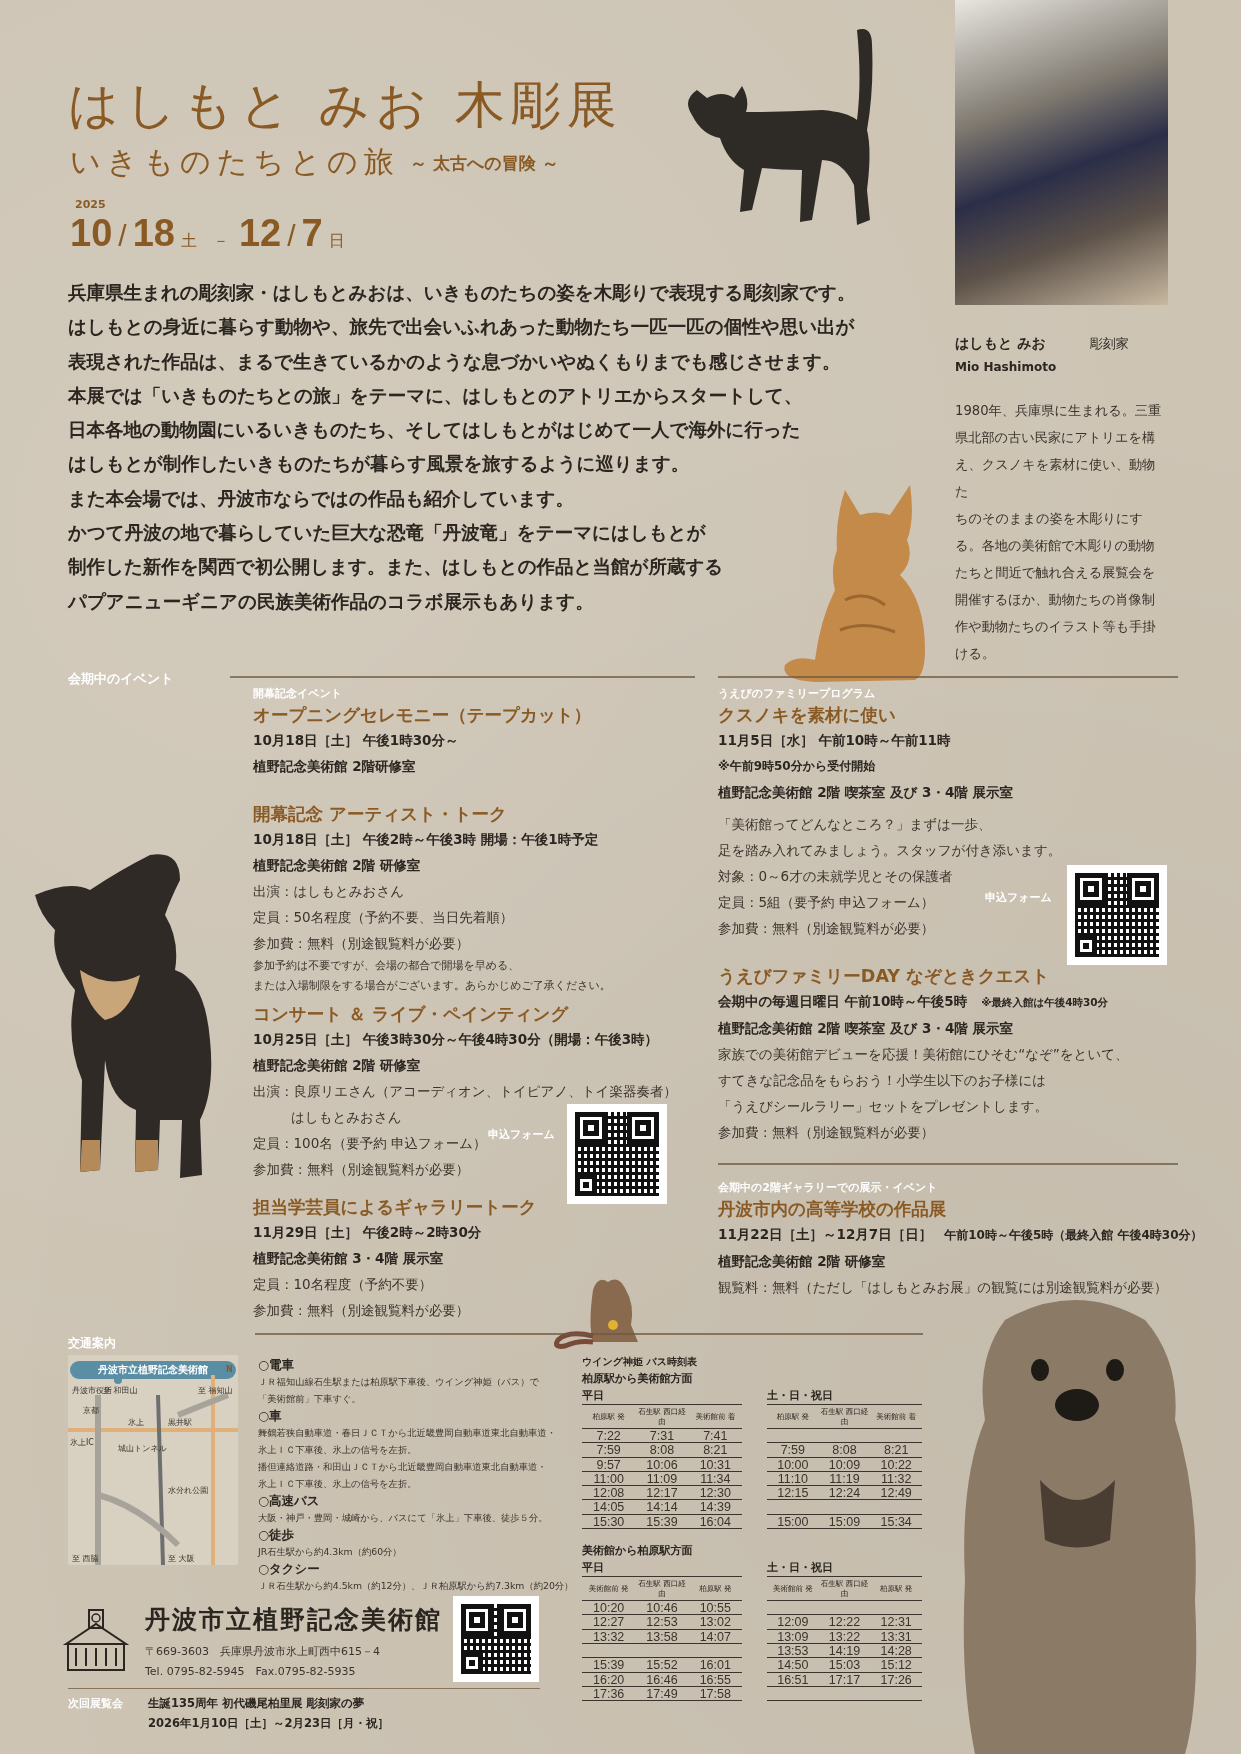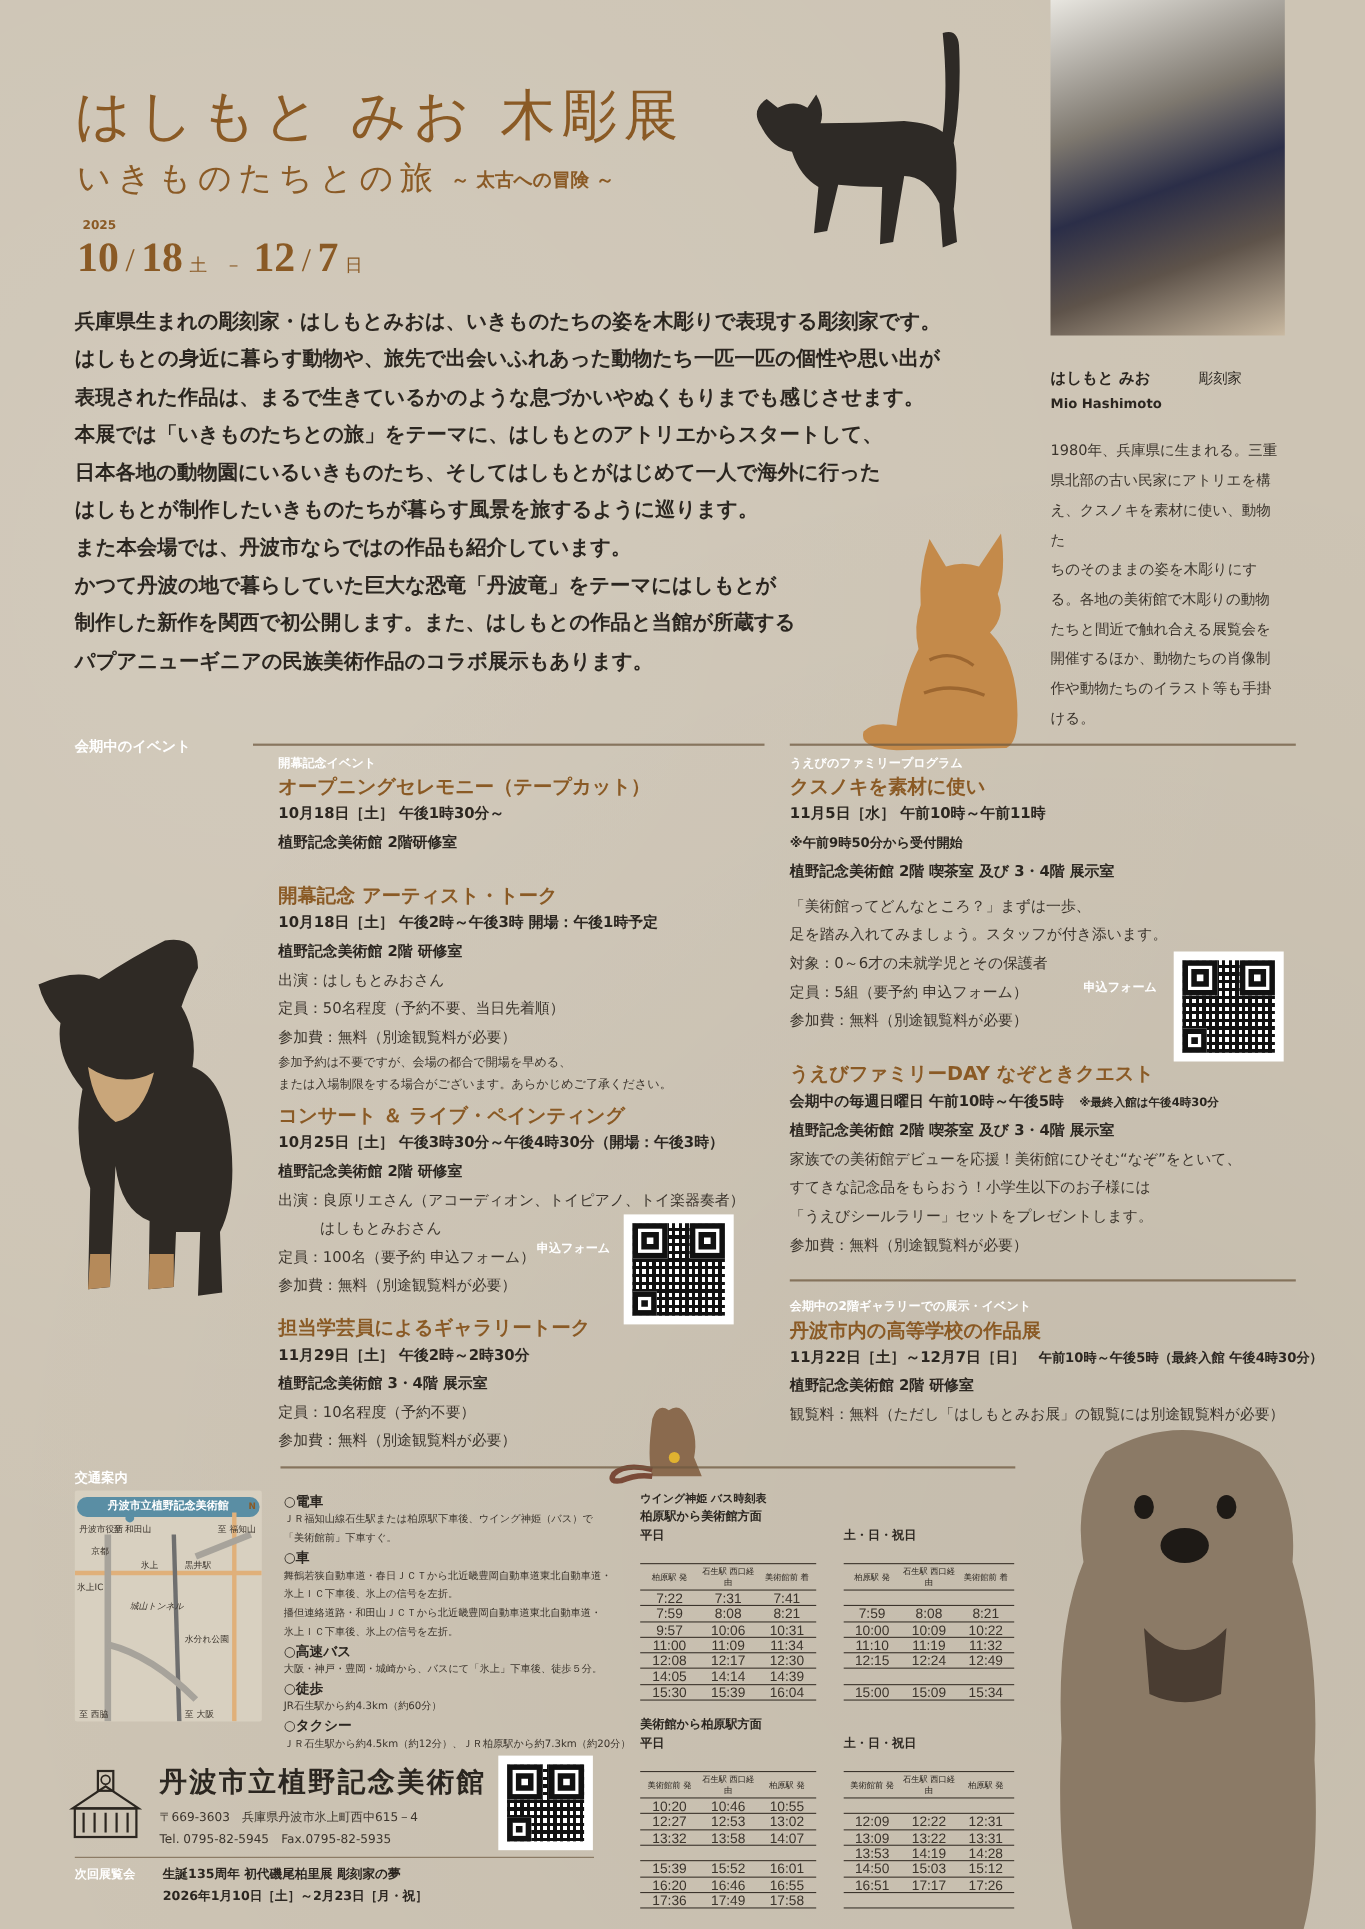--- a/index.html
+++ b/index.html
@@ -21,21 +21,21 @@
   .abs { position: absolute; }
 
   
   .title-main {
     left: 68px; top: 72px; font-family: "DejaVu Serif", serif;
     font-size: 50px; color: #8a5a25; letter-spacing: 6px; font-weight: 300;
   }
   .subtitle { left: 70px; top: 142px; font-size: 30px; color: #8a5a25; letter-spacing: 6px; font-family: "DejaVu Serif", serif; }
   .subtitle-2 { left: 410px; top: 152px; font-size: 17px; color: #8a5a25; font-weight: bold; }
   .year { left: 75px; top: 198px; font-size: 11px; color: #8a5a25; font-weight: bold; }
-  .dates { left: 70px; top: 212px; color: #8a5a25; font-weight: bold; font-family: Liberation Serif, serif; }
+  .dates { left: 70px; top: 212px; color: #8a5a25; font-weight: bold; font-family: Liberation Sans, sans-serif; }
   .dates .big { font-size: 38px; }
   .dates .slash { font-size: 30px; font-weight: 300; margin: 0 6px; }
   .dates .dow { font-size: 16px; font-weight: normal; margin: 0 10px 0 6px; }
 
   
   .intro { left: 68px; top: 276px; width: 800px; font-size: 18.5px; font-weight: bold; line-height: 34.3px; color: #2b2620; }
   .intro p { white-space: nowrap; }
 
   
   .photo {
@@ -105,21 +105,21 @@
   .access-h { font-size: 12.5px; font-weight: bold; line-height: 17px; }
   .access-t { font-size: 9.3px; line-height: 17px; color: #3b342c; white-space: nowrap; }
 
   
   .tt { left: 582px; top: 1355px; width: 340px; }
   .tt-title { font-size: 10px; font-weight: bold; }
   .tt-sub { font-size: 11px; font-weight: bold; margin-top: 2px; }
   .tt-cols { display: flex; justify-content: space-between; margin-top: 2px; }
   .tt-table { width: 160px; }
   .tt-table.right { width: 155px; }
-  .tt-day { font-size: 11px; font-weight: bold; border-bottom: 1px solid #3b342c; padding-bottom: 18px; }
+  .tt-day { font-size: 11px; font-weight: bold; border-bottom: 1px solid #3b342c; padding-bottom: 1px; }
   .tt-head { display: flex; font-size: 7.5px; text-align: center; height: 24px; align-items: center; border-bottom: 1px solid #3b342c; }
   .tt-head div { flex: 1; line-height: 10px; }
   .tt-row { display: flex; font-size: 12.5px; text-align: center; height: 14.3px; line-height: 14px; border-bottom: 1px solid #3b342c; color: #3b342c; font-family: "Liberation Sans", sans-serif; }
   .tt-row div { flex: 1; }
 
   
   .museum-icon { left: 62px; top: 1604px; width: 68px; height: 70px; }
   .museum-name { left: 145px; top: 1603px; font-size: 25px; font-weight: bold; letter-spacing: 2px; }
   .museum-addr { left: 145px; top: 1644px; font-size: 11px; color: #3b342c; }
   .museum-tel { left: 145px; top: 1664px; font-size: 11px; color: #3b342c; }
@@ -291,21 +291,21 @@
       <path d="M160 40 L110 60" stroke="#a7a39b" stroke-width="6"></path>
       <circle cx="50" cy="25" r="4" fill="#5a8ea4"></circle>
     </svg>
     <div class="map-lbl" style="left:4px; top:30px;">丹波市役所</div>
     <div class="map-lbl" style="left:35px; top:30px;">至 和田山</div>
     <div class="map-lbl" style="left:130px; top:30px;">至 福知山</div>
     <div class="map-lbl" style="left:15px; top:50px;">京都</div>
     <div class="map-lbl" style="left:60px; top:62px;">氷上</div>
     <div class="map-lbl" style="left:2px; top:82px;">氷上IC</div>
     <div class="map-lbl" style="left:100px; top:62px;">黒井駅</div>
-    <div class="map-lbl" style="left:50px; top:100px;font-style:italic;">城山トンネル</div>
+    <div class="map-lbl" style="left:50px; top:88px;">城山トンネル</div>
     <div class="map-lbl" style="left:100px; top:130px;">水分れ公園</div>
     <div class="map-lbl" style="left:4px; top:198px;">至 西脇</div>
     <div class="map-lbl" style="left:100px; top:198px;">至 大阪</div>
     <div class="map-lbl" style="left:158px; top:10px; font-weight:bold; color:#8a5a25;">N</div>
   </div>
 
   <div class="abs access">
     <div class="access-h">○電車</div>
     <div class="access-t">ＪＲ福知山線石生駅または柏原駅下車後、ウイング神姫（バス）で</div>
     <div class="access-t">「美術館前」下車すぐ。</div>

